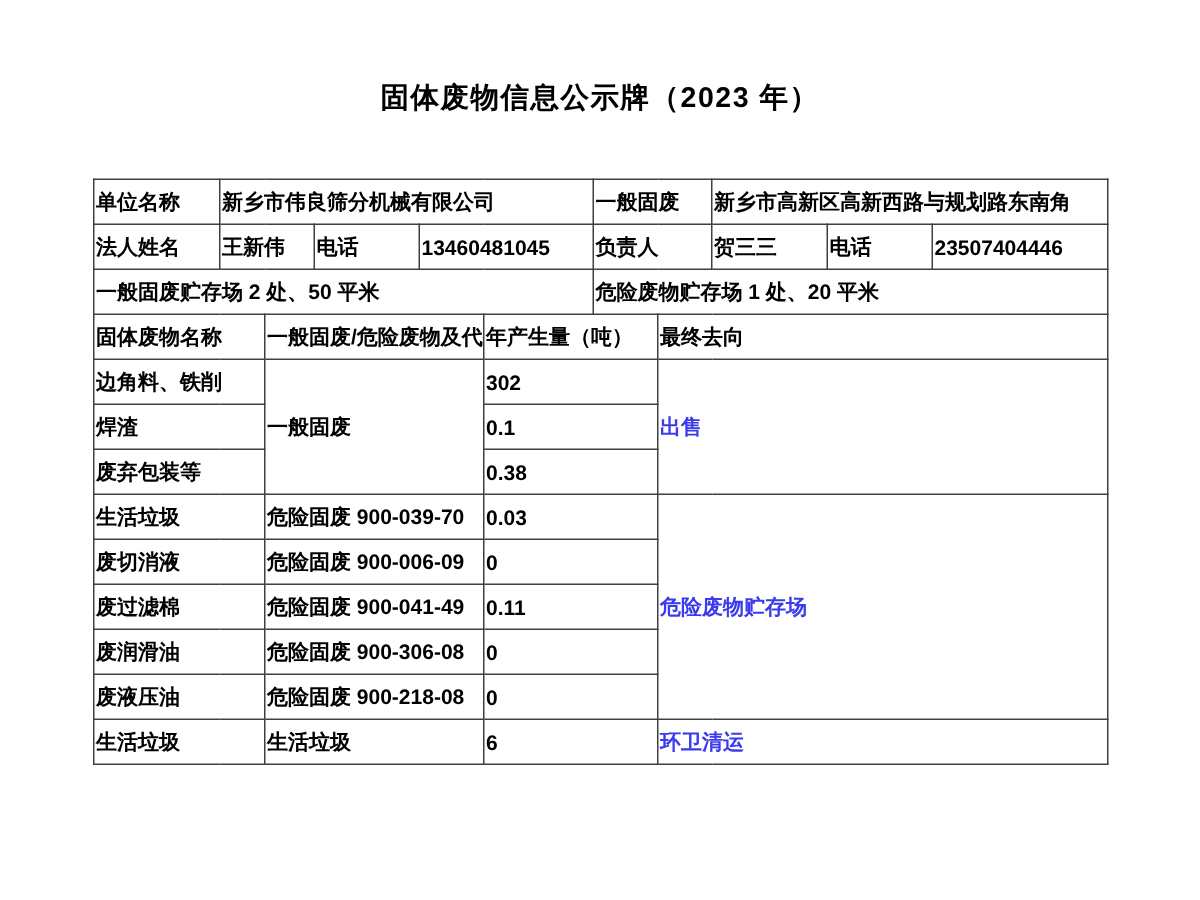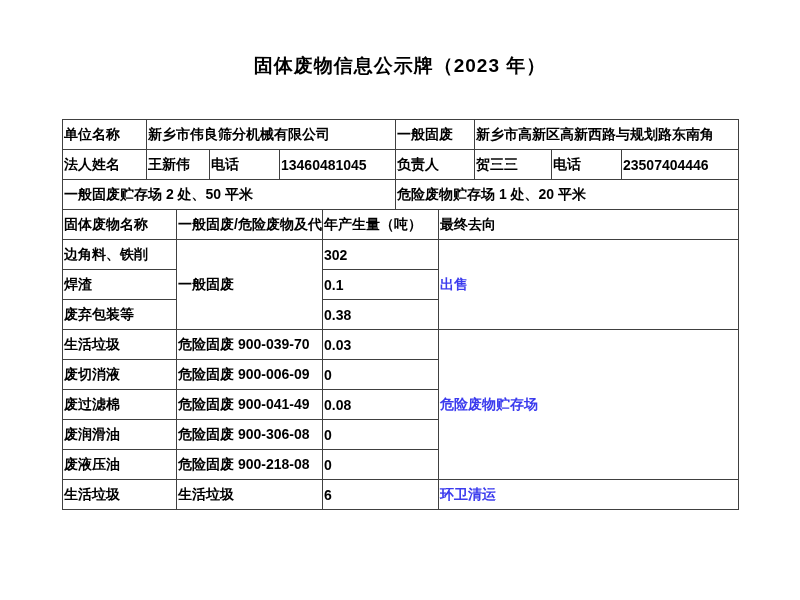--- a/index.html
+++ b/index.html
@@ -129,21 +129,21 @@
 
     <tr>
       <td colspan="2">废切消液</td>
       <td colspan="3">危险固废 900-006-09</td>
       <td colspan="2">0</td>
     </tr>
 
     <tr>
       <td colspan="2">废过滤棉</td>
       <td colspan="3">危险固废 900-041-49</td>
-      <td colspan="2">0.08</td>
+      <td colspan="2">0.11</td>
     </tr>
 
     <tr>
       <td colspan="2">废润滑油</td>
       <td colspan="3">危险固废 900-306-08</td>
       <td colspan="2">0</td>
     </tr>
 
     <tr>
       <td colspan="2">废液压油</td>

